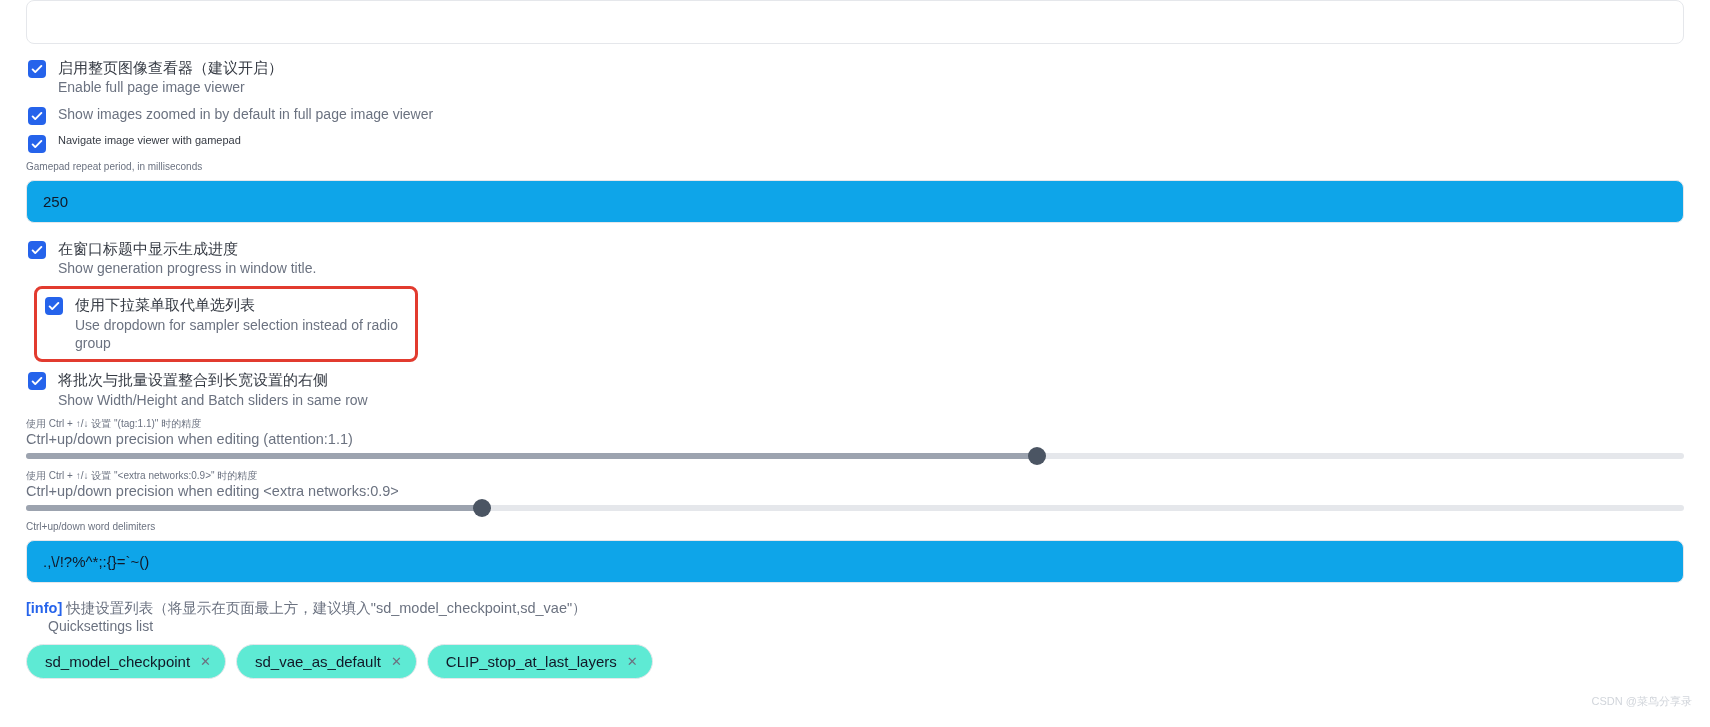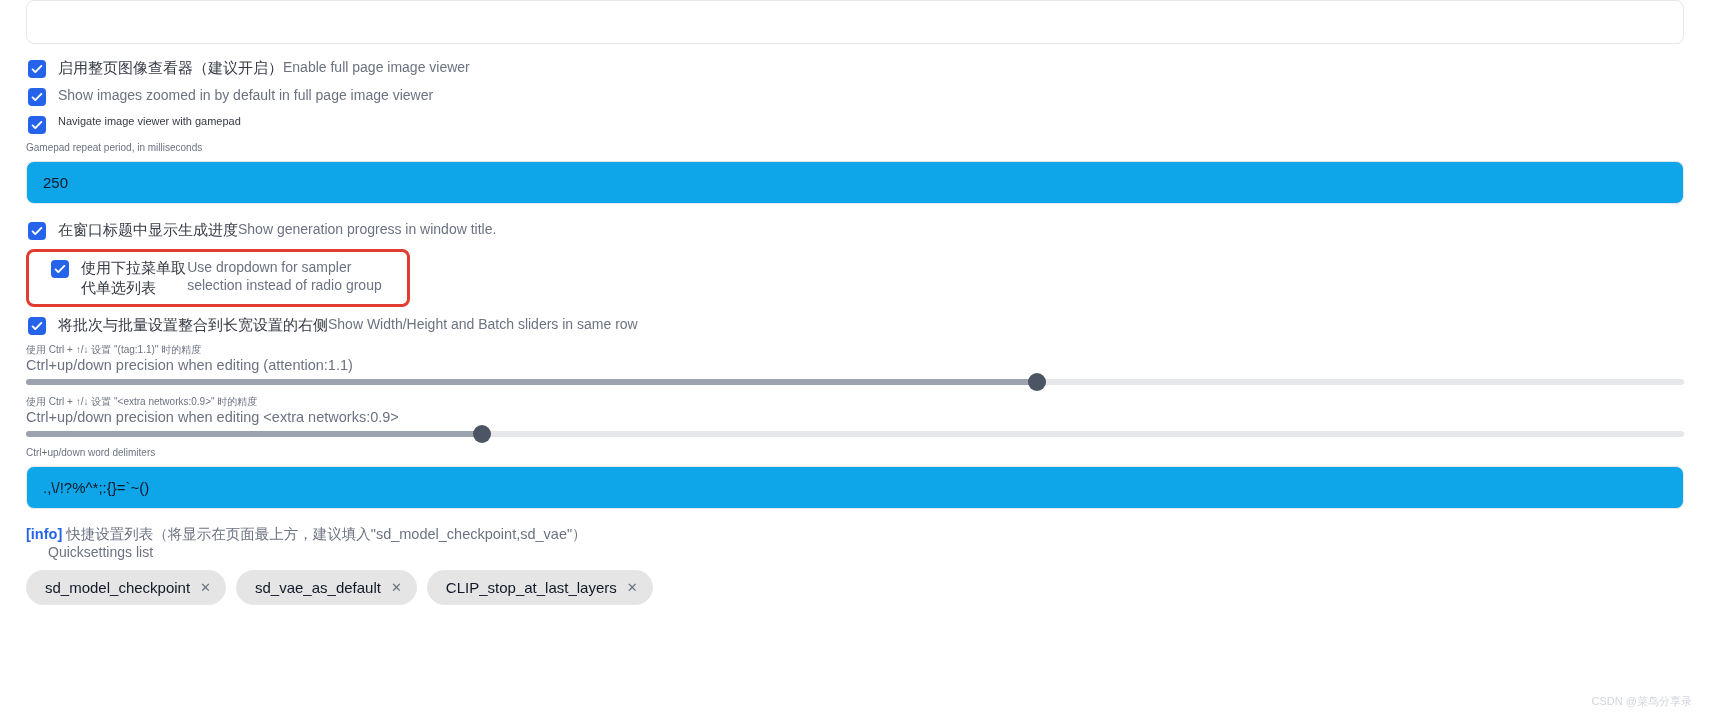--- a/index.html
+++ b/index.html
@@ -29,44 +29,44 @@
   height: 18px;
   min-width: 18px;
   border-radius: 4px;
   background: #2563eb;
   display: flex;
   align-items: center;
   justify-content: center;
   margin-top: 2px;
 }
 .checkbox svg { width: 14px; height: 14px; }
-.check-labels { display: flex; flex-direction: row; line-height: 1.35; }
+.check-labels { display: flex; flex-direction: column; line-height: 1.35; }
 .lbl-cn { color: #353a43; font-size: 15px; }
 .lbl-en { color: #6b7280; font-size: 14px; }
 .single-lbl { color: #353a43; font-size: 11px; }
 .field-label-cn { color: #6b7280; font-size: 10px; margin-top: 6px; }
 .field-label-en { color: #6b7280; font-size: 14.5px; margin-top: 0; }
 .text-input {
   width: 100%;
   border: 1px solid #e5e7eb;
   border-radius: 8px;
   padding: 12px 16px;
   font-size: 15px;
   color: #111827;
   margin-top: 8px;
   margin-bottom: 8px;
   background: #0ea5e9;
   font-family: inherit;
 }
 .highlight-box {
   border: 3px solid #e23b2f;
   border-radius: 8px;
-  padding: 4px 6px 4px 20px;
+  padding: 4px 6px 4px 6px;
   width: 384px;
-  margin: 4px 0 6px 0;
+  margin: 4px 0 6px 8px;
 }
 .highlight-box .checkbox-row { margin: 2px 0 2px 2px; }
 .slider-wrap { margin-top: 6px; margin-bottom: 10px; }
 .slider-track {
   position: relative;
   height: 6px;
   background: #e5e7eb;
   border-radius: 3px;
   width: 100%;
 }
@@ -90,21 +90,21 @@
 .tag-row { display: flex; gap: 10px; margin-top: 10px; }
 .tag {
   display: inline-flex;
   align-items: center;
   gap: 10px;
   border: 1px solid #e5e7eb;
   border-radius: 18px;
   padding: 8px 14px 8px 18px;
   font-size: 15px;
   color: #111827;
-  background: #e5e5e5;
+  background: #5eead4;
 }
 .tag-x {
   font-size: 13px;
   color: #6b7280;
 }
 .watermark {
   position: fixed;
   right: 18px;
   bottom: 18px;
   color: #d1d5db;

